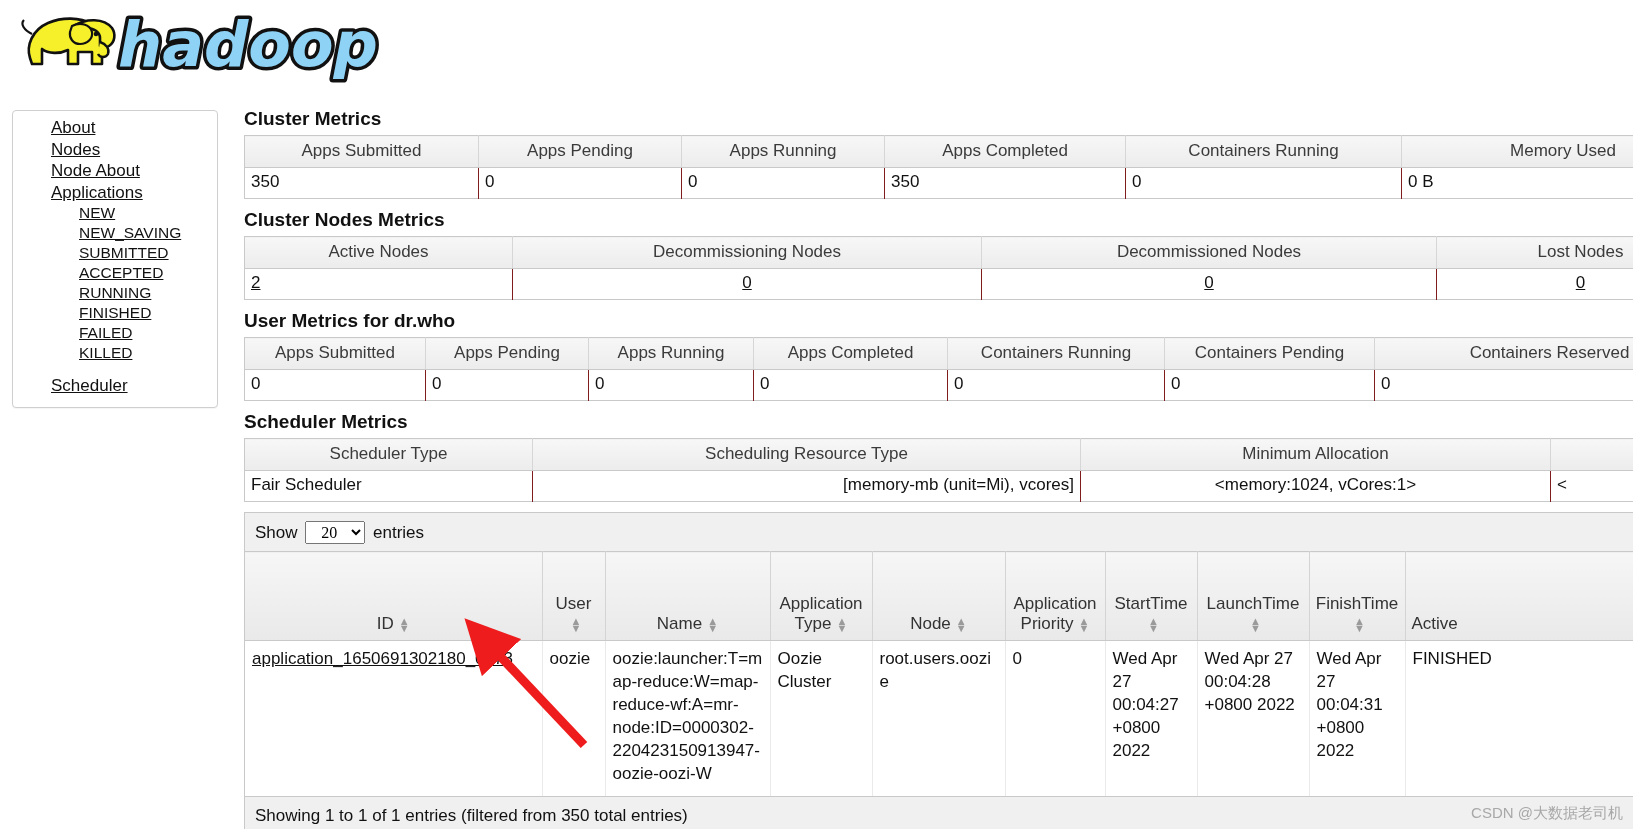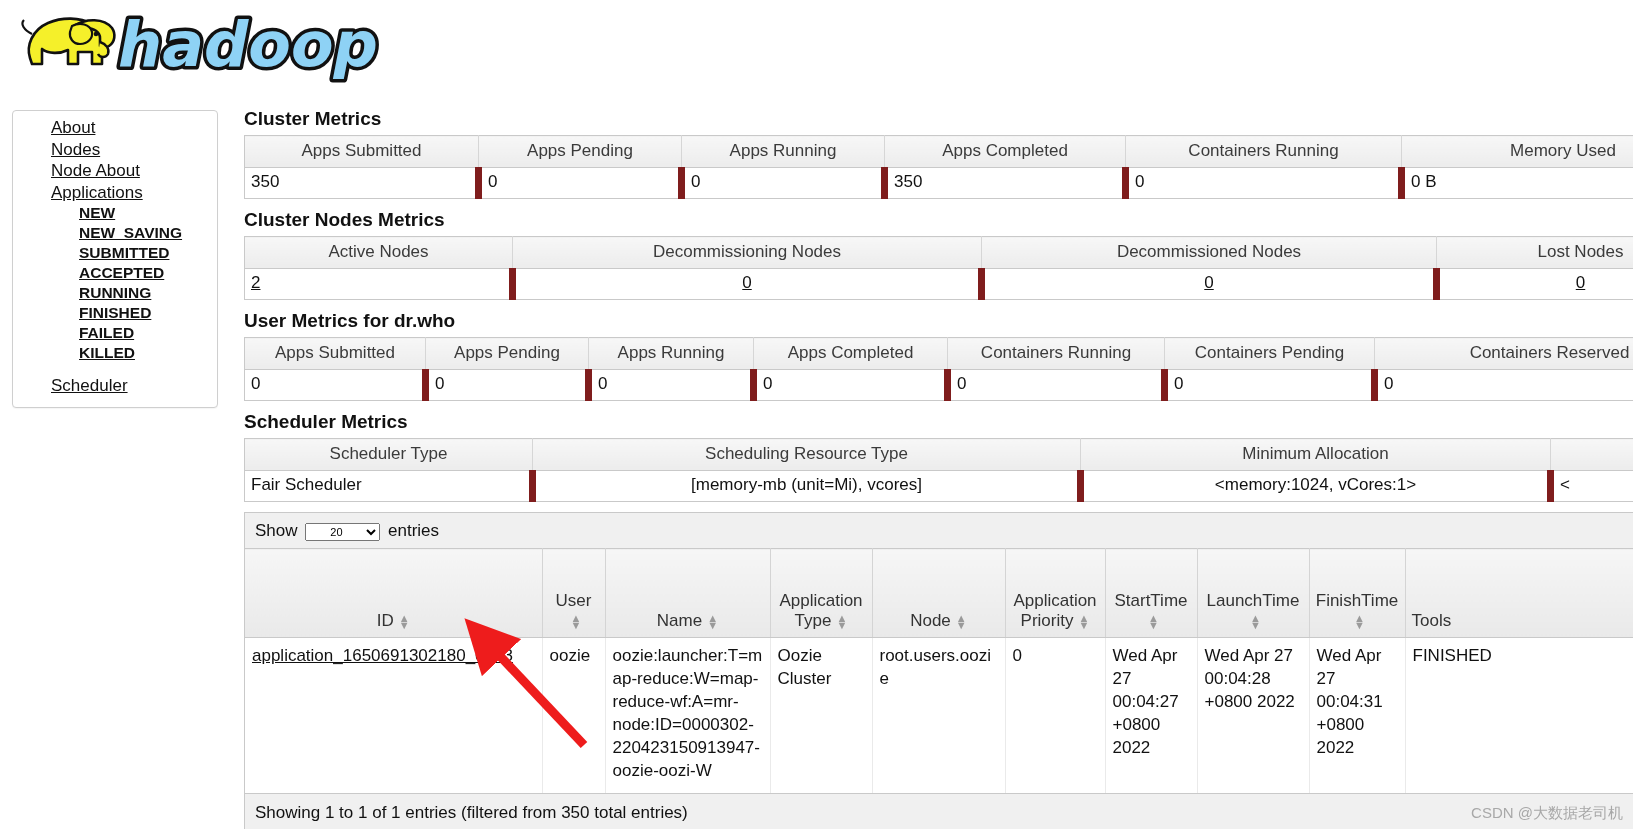--- a/index.html
+++ b/index.html
@@ -92,21 +92,20 @@
     text-decoration: underline;
     line-height: 1.27;
     padding-left: 38px;
     cursor: pointer;
     white-space: nowrap;
   }
   .nav-link.sub {
     padding-left: 66px;
     font-size: 15.5px;
     line-height: 1.29;
-    font-weight: bold;
   }
   .nav-gap { height: 12px; }
 
   
   .main {
     position: absolute;
     left: 244px;
     top: 108px;
     width: 1500px;
   }
@@ -128,21 +127,21 @@
     border-right: 1px solid #d6d6d6;
     border-bottom: 1px solid #c9c9c9;
     font-weight: normal;
     font-size: 17px;
     color: #3b3b3b;
     padding: 5px 6px 6px 6px;
     text-align: center;
     white-space: nowrap;
   }
   .metric-table td {
-    border-right: 7px solid #7f1d1d;
+    border-right: 1px solid #7f1d1d;
     font-size: 17px;
     color: #111;
     padding: 4px 6px 6px 6px;
     text-align: left;
     white-space: nowrap;
   }
   .metric-table td.lnk {
     color: #111;
   }
   .metric-table td.lnk span {
@@ -156,23 +155,23 @@
     background: #f0f0f0;
     width: 1390px;
     margin-top: 6px;
   }
   .dt-top {
     padding: 8px 10px 7px 10px;
     font-size: 17px;
     color: #111;
   }
   .dt-top select {
-    font-family: Liberation Sans, sans-serif;
-    font-size: 11px;
-    padding: 1px 20px;
+    font-family: Liberation Serif, serif;
+    font-size: 16px;
+    padding: 1px 11px;
     margin: 0 3px;
   }
   table.apps {
     border-collapse: collapse;
     table-layout: fixed;
     width: 1388px;
     background: #fff;
     border-top: 1px solid #c9c9c9;
   }
   table.apps th {
@@ -396,21 +395,21 @@
       </colgroup>
       <tbody>
           <tr>
         <th>Scheduler Type</th>
         <th>Scheduling Resource Type</th>
         <th>Minimum Allocation</th>
         <th></th>
       </tr>
       <tr>
         <td>Fair Scheduler</td>
-        <td style="text-align:center">[memory-mb (unit=Mi), vcores]</td>
+        <td style="text-align:right">[memory-mb (unit=Mi), vcores]</td>
         <td style="text-align:center">&lt;memory:1024, vCores:1&gt;</td>
         <td>&lt;</td>
       </tr>
     </tbody>
       </table>
 
     <div class="apps-wrap">
 
       <div class="dt-top">
         <span>Show</span>
@@ -437,21 +436,21 @@
           <tr>
             <th><span class="hl">ID</span><span class="sorticon"><b>▲</b><b>▼</b></span></th>
             <th><span class="hl">User</span><br><span class="sorticon"><b>▲</b><b>▼</b></span></th>
             <th><span class="hl">Name</span><span class="sorticon"><b>▲</b><b>▼</b></span></th>
             <th><span class="hl">Application Type</span><span class="sorticon"><b>▲</b><b>▼</b></span></th>
             <th><span class="hl">Node</span><span class="sorticon"><b>▲</b><b>▼</b></span></th>
             <th><span class="hl">Application Priority</span><span class="sorticon"><b>▲</b><b>▼</b></span></th>
             <th><span class="hl">StartTime</span><br><span class="sorticon"><b>▲</b><b>▼</b></span></th>
             <th><span class="hl">LaunchTime</span><br><span class="sorticon"><b>▲</b><b>▼</b></span></th>
             <th><span class="hl">FinishTime</span><br><span class="sorticon"><b>▲</b><b>▼</b></span></th>
-            <th style="text-align:left"><span class="hl">Tools</span></th>
+            <th style="text-align:left"><span class="hl">Active</span></th>
           </tr>
         </thead>
         <tbody>
           <tr>
             <td><a>application_1650691302180_0373</a></td>
             <td>oozie</td>
             <td>oozie:launcher:T=map-reduce:W=map-reduce-wf:A=mr-node:ID=0000302-220423150913947-oozie-oozi-W</td>
             <td>Oozie Cluster</td>
             <td>root.users.oozie</td>
             <td>0</td>

